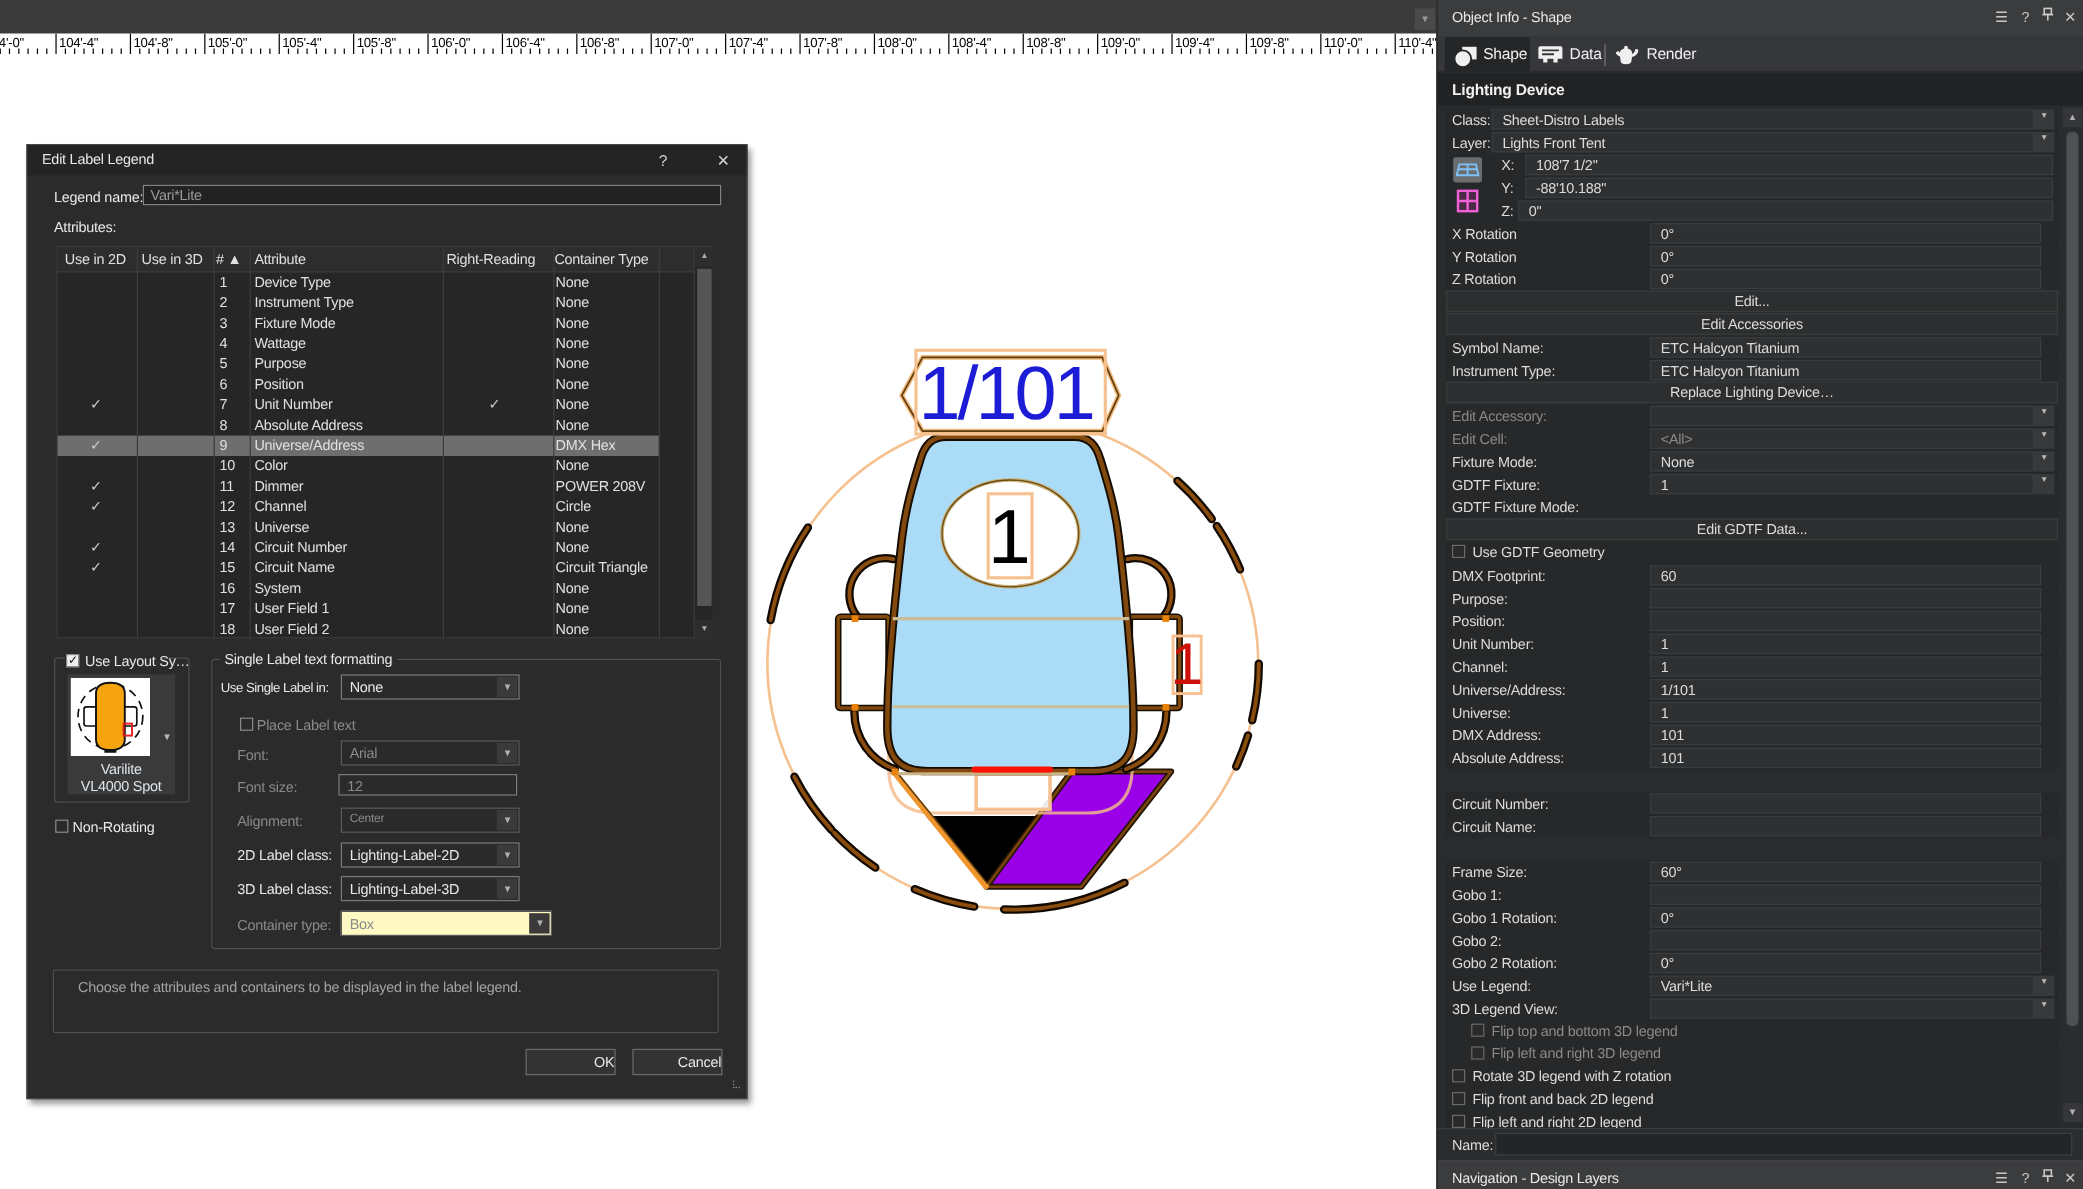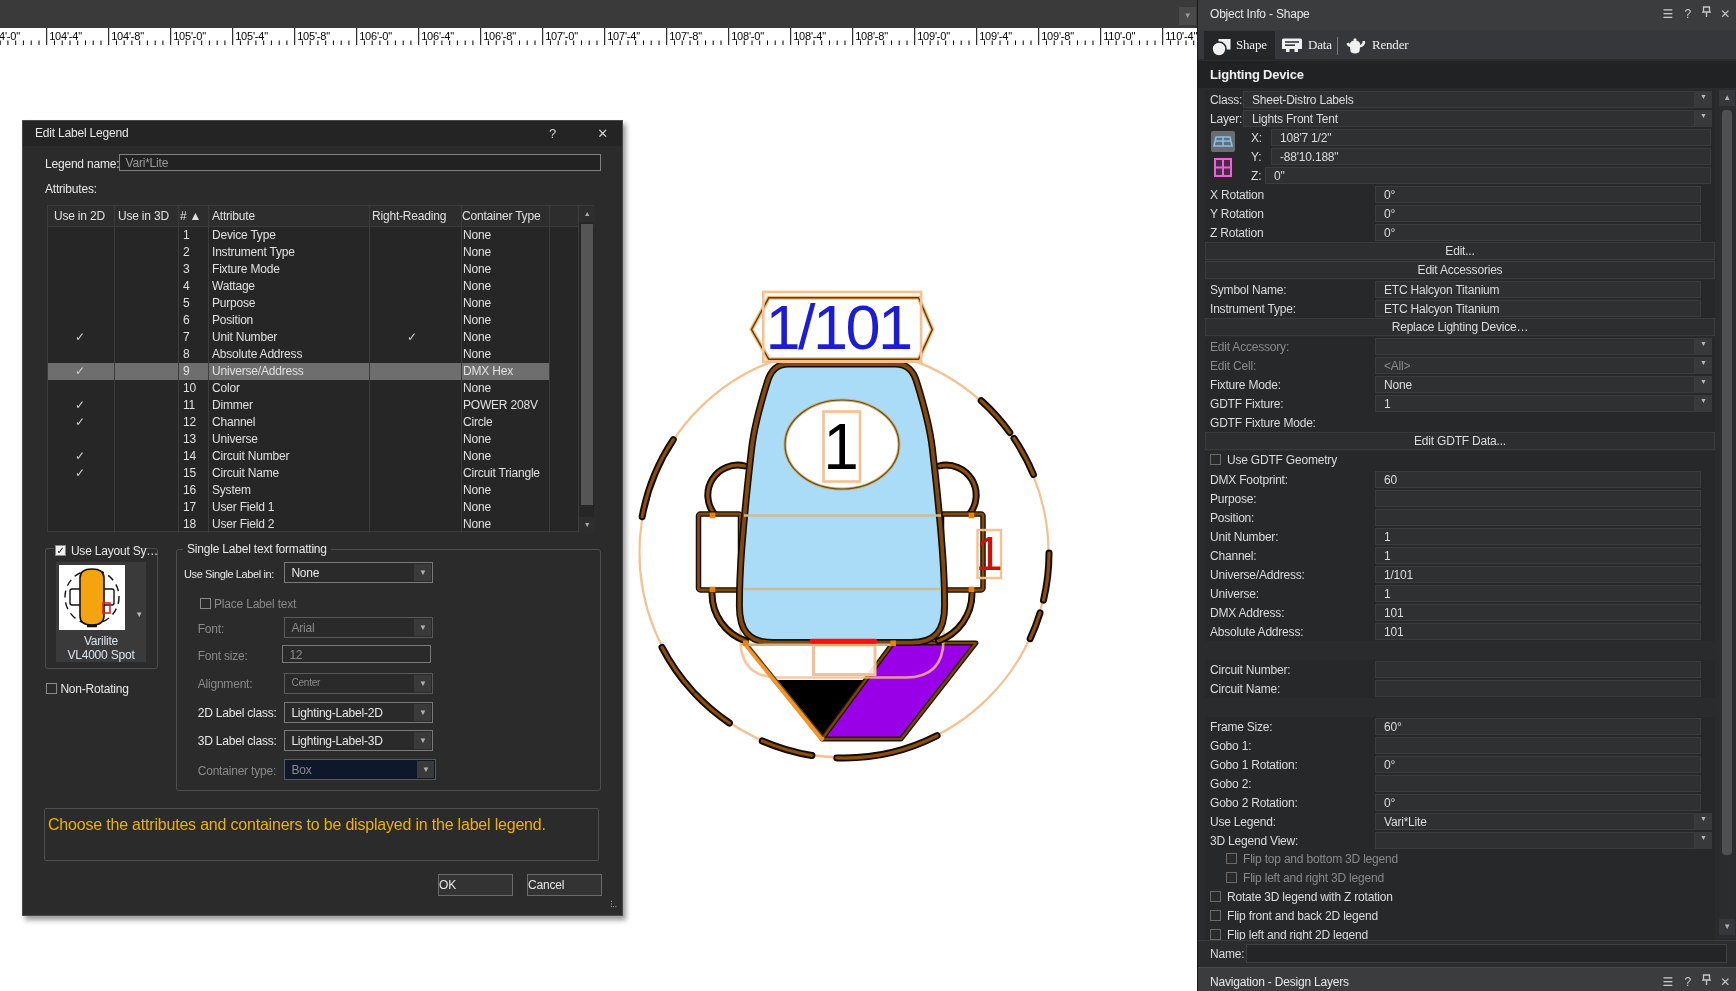--- a/index.html
+++ b/index.html
@@ -18,26 +18,26 @@
 .tbl { position:absolute; left:24px; top:84px; width:547px; height:327px; background:#262626;
        border:1px solid #3c3c3c; font-size:12px; color:#e0e0e0; }
 .thead { position:absolute; left:0; top:0; width:547px; height:21px; background:#2d2d2d;
          border-bottom:1px solid #3c3c3c; }
 .chk { position:absolute; top:1px; color:#cccccc; font-size:12px; }
 .sbtn { position:absolute; left:0; width:16px; height:16px; background:#2d2d2d; color:#aaa;
         font-size:7px; text-align:center; line-height:16px; }
 .cb { position:absolute; width:11px; height:11px; background:#2a2a2a; border:1px solid #8a8a8a; }
 .cbw { background:#f0f0f0; color:#111; font-size:10px; line-height:10px; text-align:center; }
 .btn { position:absolute; width:75px; height:22px; background:#333; border:1px solid #6a6a6a;
-       color:#e8e8e8; font-size:12px; text-align:left; line-height:21px; }
+       color:#e8e8e8; font-size:12px; text-align:right; line-height:21px; }
 #panel { position:absolute; left:1197px; top:0; width:539px; height:991px; background:#292b2d;
          border-left:1px solid #1a1a1a; }
 .ptitle { position:absolute; left:0; top:0; width:539px; height:30px; background:#3a3c3d;
           font-size:12px; color:#e8e8e8; line-height:28px; padding-left:12px; }
-.tabtxt { position:absolute; top:7px; font-size:13px; color:#f0f0f0;font-family:Liberation Serif, serif; }
+.tabtxt { position:absolute; top:7px; font-size:13px; color:#f0f0f0; }
 .ticon { position:absolute; top:0; font-size:12px; color:#c8c8c8; }
 .prow { position:absolute; left:7px; width:510px; height:19px; background:#26282a; }
 .plbl { position:absolute; left:5px; top:3px; font-size:12px; color:#dcdcdc; }
 .pfield { position:absolute; top:1px; height:17px; background:#2e3032; border:1px solid #3a3c3e; }
 .pfield span { position:absolute; left:8px; top:1px; font-size:12px; color:#dcdcdc; white-space:nowrap; }
 .parrow { position:absolute; top:1px; width:17px; height:17px; background:#37393b; }
 .parrow::after { content:"\25BC"; position:absolute; left:5px; top:2px; font-size:7px; color:#b8b8b8; }
 .pbtn { position:absolute; left:7px; width:510px; height:18px; background:#2c2e30; border:1px solid #3a3c3c;
         margin-top:0; font-size:12px; color:#dcdcdc; text-align:center; line-height:17px; }
 .pcb { position:absolute; top:3px; width:11px; height:11px; background:#2a2a2a; border:1px solid #6a6a6a; }
@@ -468,26 +468,26 @@
       <div style="position:absolute;left:261.4px;top:580.6px;width:149px;height:21px;background:#2a2a2a;border:1px solid #7a7a7a">
         <span style="position:absolute;left:6px;top:3px;font-size:12px;color:#e8e8e8">Lighting-Label-2D</span>
         <span style="position:absolute;right:1px;top:1px;width:17px;height:17px;background:#3a3a3a;color:#b0b0b0;font-size:8px;text-align:center;line-height:17px">▼</span>
       </div>
       <div style="position:absolute;left:174.7px;top:612.9px;font-size:12px;color:#e8e8e8">3D Label class:</div>
       <div style="position:absolute;left:261.4px;top:608.8px;width:149px;height:21px;background:#2a2a2a;border:1px solid #7a7a7a">
         <span style="position:absolute;left:6px;top:3px;font-size:12px;color:#e8e8e8">Lighting-Label-3D</span>
         <span style="position:absolute;right:1px;top:1px;width:17px;height:17px;background:#3a3a3a;color:#b0b0b0;font-size:8px;text-align:center;line-height:17px">▼</span>
       </div>
       <div style="position:absolute;left:174.7px;top:643.2px;font-size:12px;color:#8a8a8a">Container type:</div>
-      <div style="position:absolute;left:261.4px;top:638.1px;width:152px;height:21px;background:#0f172a;border:1px solid #5a5a5a">
+      <div style="position:absolute;left:261.4px;top:638.1px;width:176px;height:21px;background:#fef9c3;border:1px solid #5a5a5a">
         <span style="position:absolute;left:6px;top:3px;font-size:12px;color:#8a8a8a">Box</span>
         <span style="position:absolute;right:1px;top:1px;width:17px;height:17px;background:#3a3a3a;color:#b0b0b0;font-size:8px;text-align:center;line-height:17px">▼</span>
       </div>
       <div style="position:absolute;left:21px;top:686.5px;width:555px;height:53.5px;border:1px solid #4e4e4e;border-radius:2px">
-        <div style="position:absolute;left:3px;top:7px;font-size:16px;color:#eab308">Choose the attributes and containers to be displayed in the label legend.</div>
+        <div style="position:absolute;left:20px;top:7px;font-size:12px;color:#a3a3a3">Choose the attributes and containers to be displayed in the label legend.</div>
       </div>
       <div class="btn" style="left:415px;top:753px">OK</div>
       <div class="btn" style="left:504px;top:753px">Cancel</div>
       <div style="position:absolute;right:5px;bottom:5px;color:#9a9a9a;font-size:9px">⁝‥</div>
     </div>
 </div>
 <div id="panel">
     <div class="ptitle">Object Info - Shape<span class="ticon" style="right:64px">☰</span><span class="ticon" style="right:46px">?</span><svg width="11" height="12" viewBox="0 0 11 12" style="position:absolute;right:25px;top:6px">
         <g stroke="#c8c8c8" stroke-width="1.3" fill="none">
           <path d="M 2.5,1 L 8.5,1 L 8.5,6 L 2.5,6 Z M 1,6.2 L 10,6.2 M 5.5,6.2 L 5.5,11"></path>

